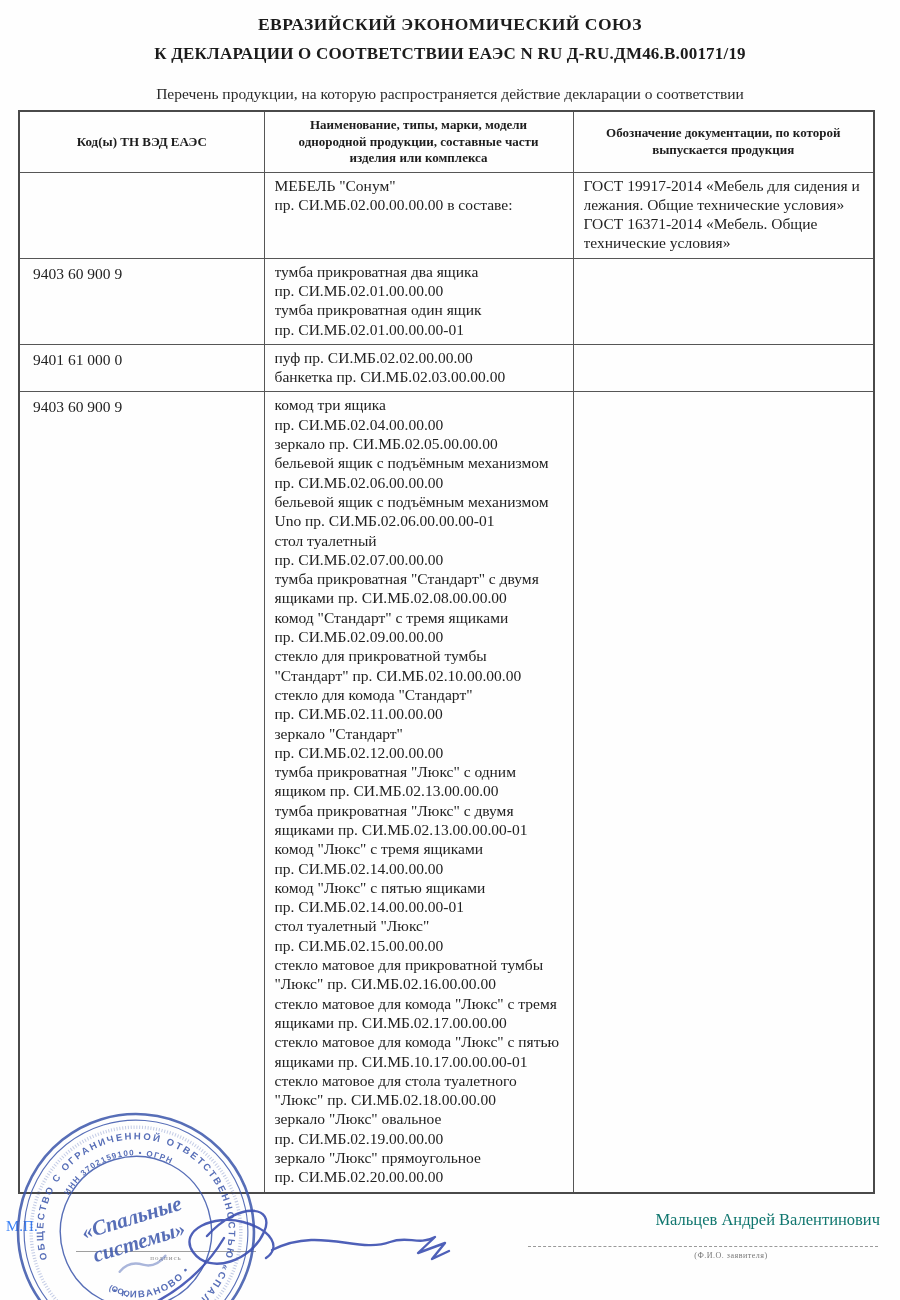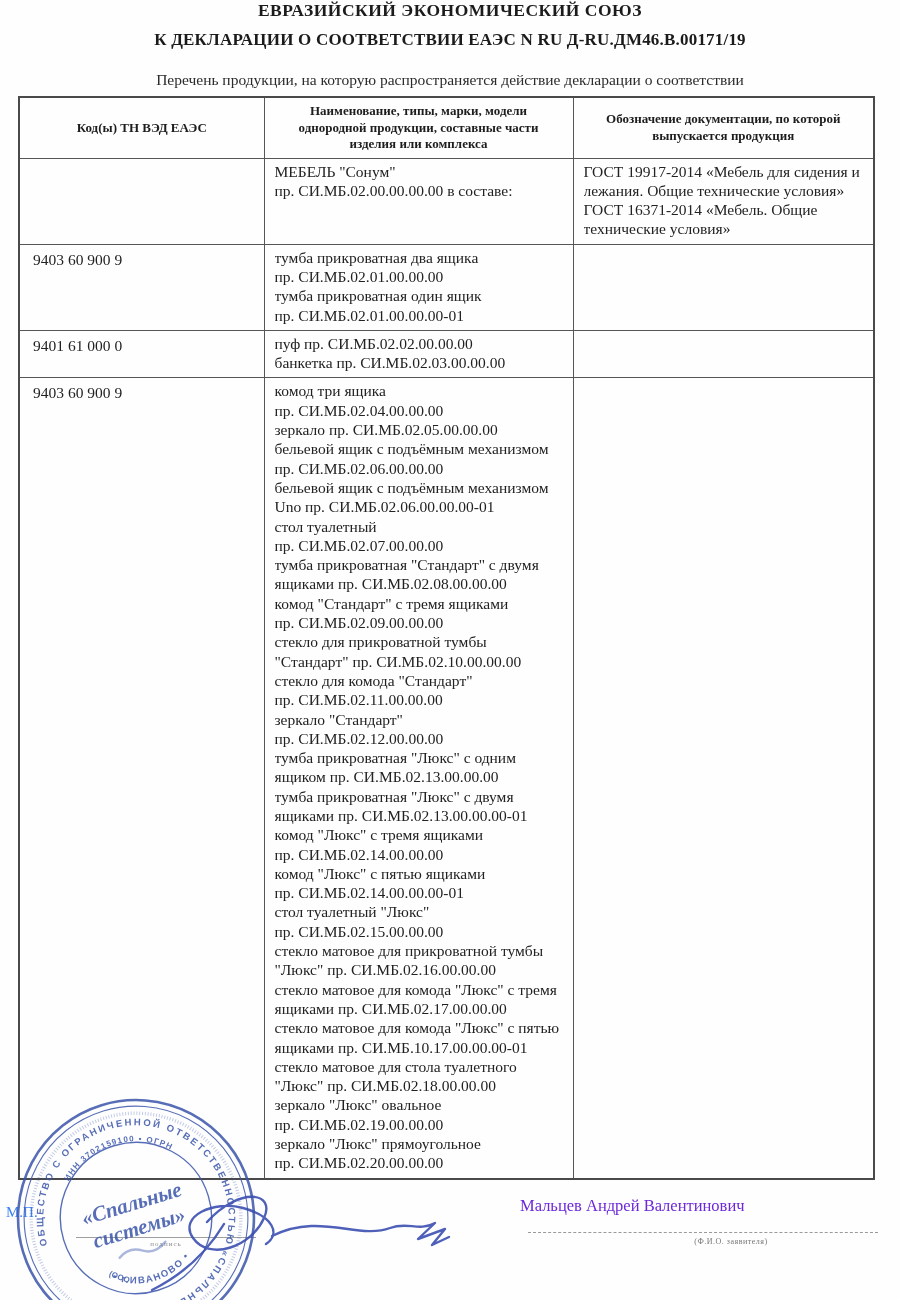--- a/index.html
+++ b/index.html
@@ -3,21 +3,21 @@
 <meta charset="utf-8">
 <style>
   html,body{margin:0;padding:0;background:#e8e8e8;}
   .page{
     position:relative;width:900px;height:1300px;margin:0 auto;
     background:#fefefe;overflow:hidden;
     font-family:"Liberation Serif","DejaVu Serif",serif;color:#242424;
   }
   
   .titles{text-align:center;font-weight:bold;color:#1b1b1b;}
-  .t1{font-size:17.5px;letter-spacing:.5px;}
+  .t1{padding-top:14px;font-size:17.5px;letter-spacing:.5px;}
   .t2{margin-top:9px;font-size:17px;letter-spacing:.3px;}
   .t3{margin-top:9px;font-size:17px;letter-spacing:.2px;}
   .list-caption{margin-top:21px;text-align:center;font-size:15.5px;color:#2b2b2b;}
   
   table.decl{
     margin:7px 0 0 18px;border-collapse:collapse;width:857px;table-layout:fixed;
   }
   table.decl{border:2px solid #4a4a4a;}
   th,td{border:1px solid #565656;}
   th{
@@ -26,22 +26,22 @@
   }
   td{vertical-align:top;font-size:15.5px;line-height:19.3px;padding:3px 4px 5px 10px;color:#222;}
   td.code-cell{padding-left:13px;padding-top:5px;}
   .ln{white-space:nowrap;overflow:hidden;}
   
   .footer{position:relative;height:115px;}
   .mp{position:absolute;left:6px;top:24px;font-weight:normal;font-size:15px;color:#3b82f6;z-index:1;}
   .sign-line{position:absolute;left:76px;top:57px;width:180px;border-top:1px solid #9f9f9f;}
   .sign-caption{position:absolute;left:76px;top:60px;width:180px;text-align:center;
     font-size:7px;color:#8d8d8d;letter-spacing:1px;}
-  .applicant-name{position:absolute;left:520px;top:16px;width:360px;text-align:left;
-    font-size:16.5px;color:#6d28d9;}
+  .applicant-name{position:absolute;left:520px;top:16px;width:360px;text-align:right;
+    font-size:16.5px;color:#0f766e;}
   .applicant-line{position:absolute;left:528px;top:52px;width:350px;border-top:1px dashed #9a9a9a;}
   .applicant-caption{position:absolute;left:556px;top:57px;width:350px;text-align:center;
     font-size:8px;color:#767676;letter-spacing:.5px;}
   .stamp{position:absolute;left:10px;top:-88px;width:252px;height:252px;z-index:2;}
   .signature{position:absolute;left:122px;top:2px;width:340px;height:112px;z-index:3;}
 </style>
 </head>
 <body>
 
 <div class="page">

